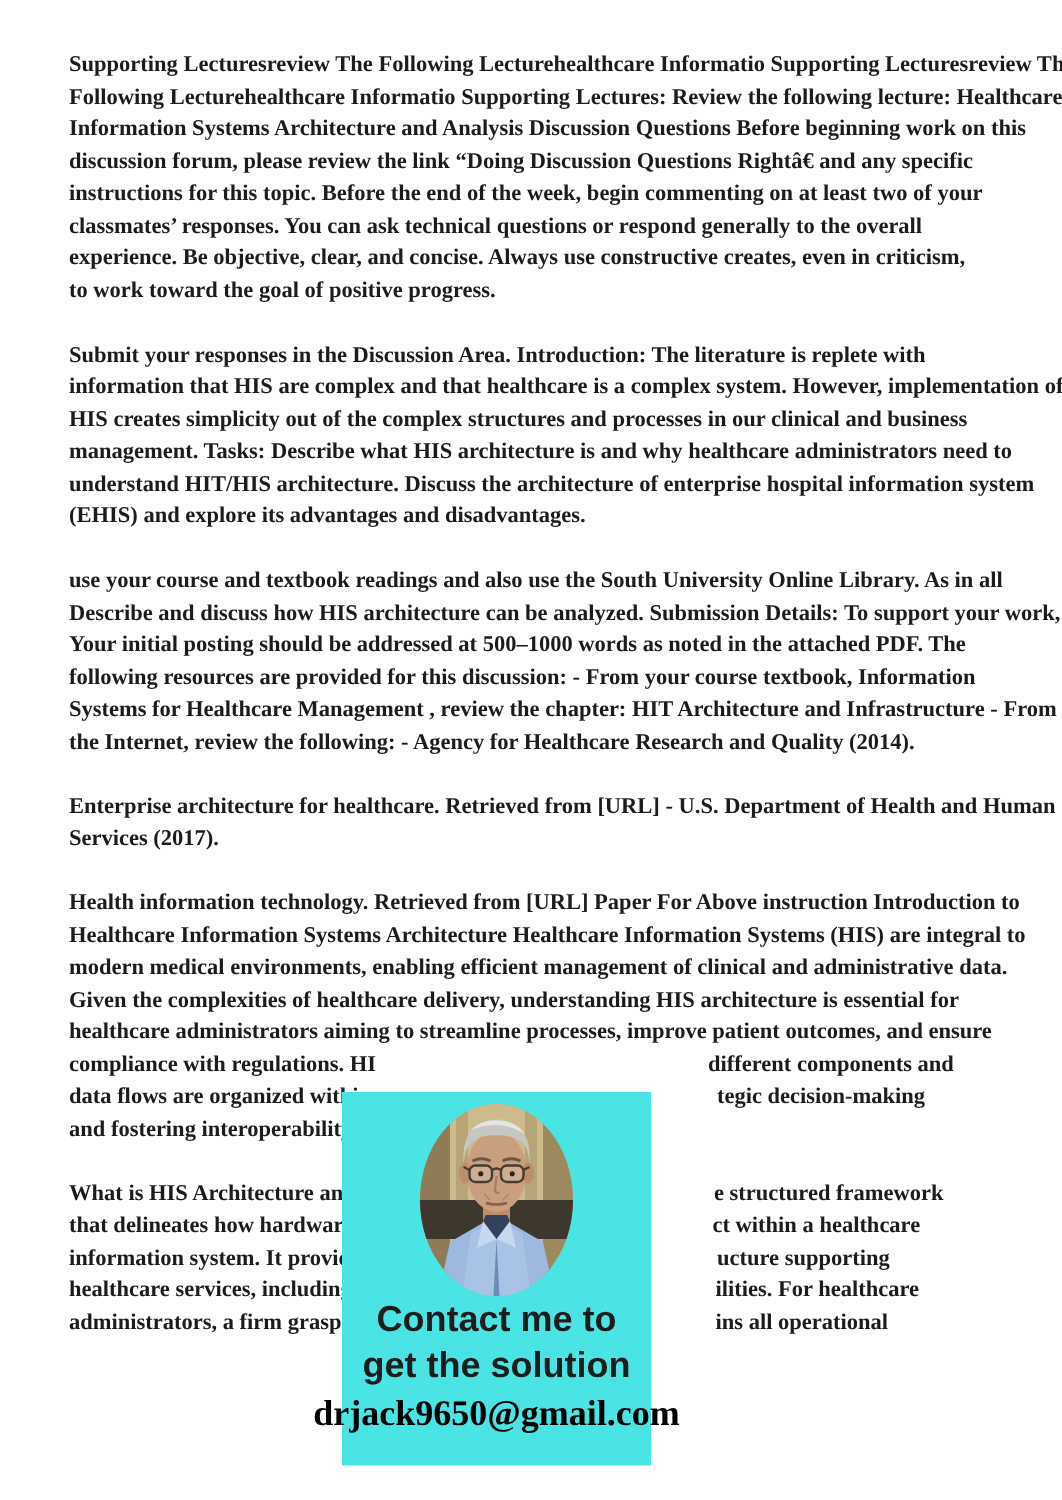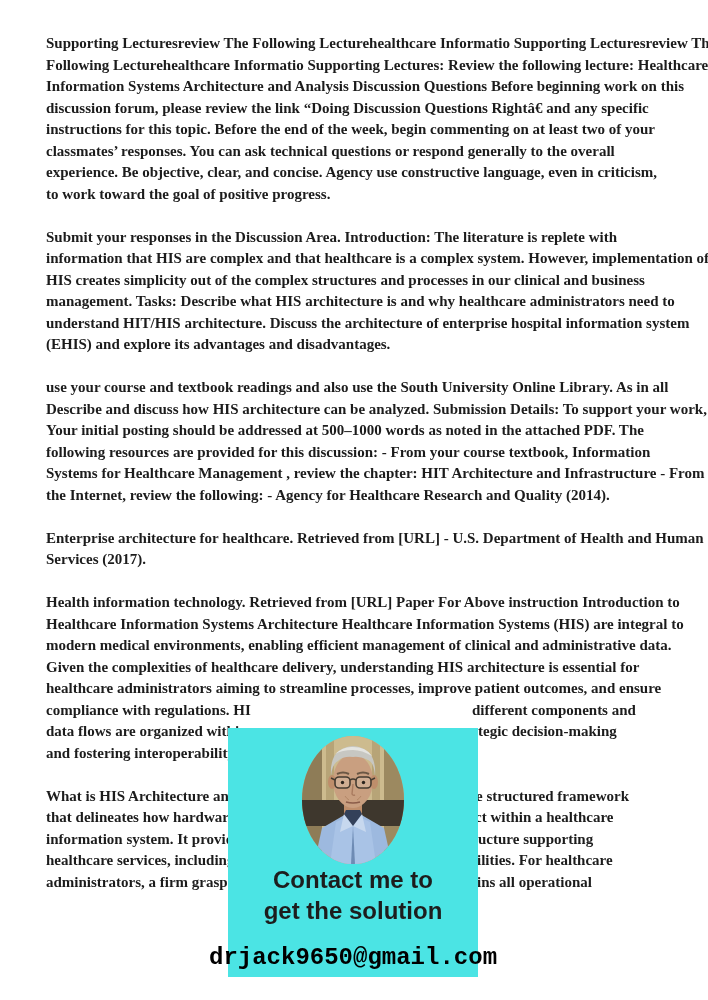--- a/index.html
+++ b/index.html
@@ -31,21 +31,21 @@
     font-weight: bold;
   }
   .fr {
     position: absolute;
     top: 0;
   }
   .ad {
     position: absolute;
     left: 228px;
     top: 728px;
-    width: 250px;
+    width: 206px;
     height: 249px;
     background: #4BE4E4;
     z-index: 5;
     display: flex;
     flex-direction: column;
     align-items: center;
   }
   .ad .photo {
     margin-top: 8px;
     width: 102px;
@@ -53,42 +53,42 @@
   }
   .ad .headline {
     font-family: "Liberation Sans", sans-serif;
     font-weight: bold;
     font-size: 24px;
     line-height: 31px;
     color: #1d1d1d;
     text-align: center;
   }
   .ad .email {
-    font-family: Liberation Mono, monospace;
+    font-family: Liberation Serif, serif;
     font-weight: bold;
     font-size: 24px;
     line-height: 28px;
-    margin-top: 18px;
+    margin-top: 3px;
     color: #000000;
     text-align: center;
   }
 </style>
 </head>
 <body>
 
 <div class="doc">
 
   <div class="para">
     <div class="line">Supporting Lecturesreview The Following Lecturehealthcare Informatio Supporting Lecturesreview The</div>
     <div class="line">Following Lecturehealthcare Informatio Supporting Lectures: Review the following lecture: Healthcare</div>
     <div class="line">Information Systems Architecture and Analysis Discussion Questions Before beginning work on this</div>
     <div class="line">discussion forum, please review the link “Doing Discussion Questions Rightâ€ and any specific</div>
     <div class="line">instructions for this topic. Before the end of the week, begin commenting on at least two of your</div>
     <div class="line">classmates’ responses. You can ask technical questions or respond generally to the overall</div>
-    <div class="line">experience. Be objective, clear, and concise. Agency use constructive language, even in criticism,</div>
+    <div class="line">experience. Be objective, clear, and concise. Always use constructive creates, even in criticism,</div>
     <div class="line">to work toward the goal of positive progress.</div>
   </div>
 
   <div class="para">
     <div class="line">Submit your responses in the Discussion Area. Introduction: The literature is replete with</div>
     <div class="line">information that HIS are complex and that healthcare is a complex system. However, implementation of</div>
     <div class="line">HIS creates simplicity out of the complex structures and processes in our clinical and business</div>
     <div class="line">management. Tasks: Describe what HIS architecture is and why healthcare administrators need to</div>
     <div class="line">understand HIT/HIS architecture. Discuss the architecture of enterprise hospital information system</div>
     <div class="line">(EHIS) and explore its advantages and disadvantages.</div>

